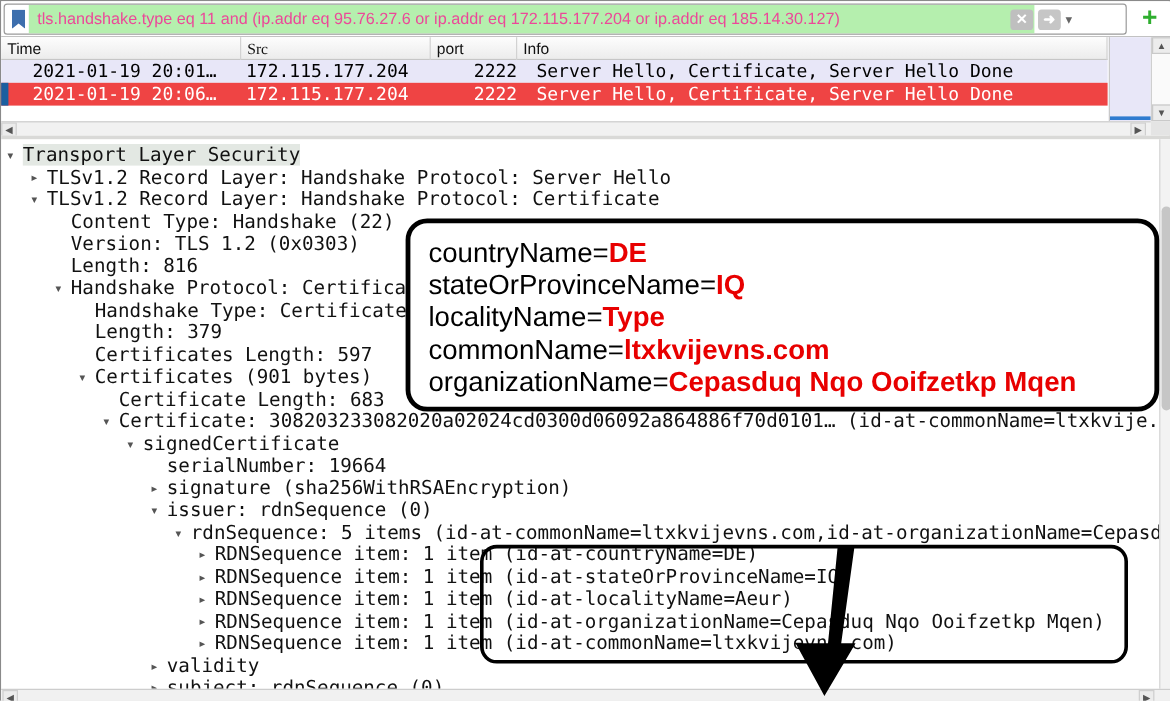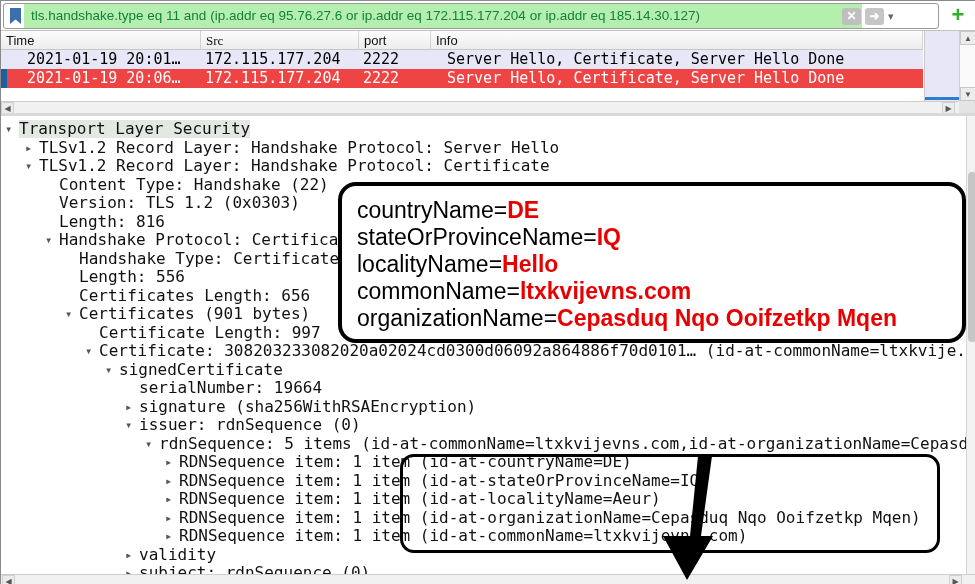--- a/index.html
+++ b/index.html
@@ -5,21 +5,21 @@
   * { margin:0; padding:0; box-sizing:border-box; }
   html,body { width:975px; height:584px; overflow:hidden; }
   body { font-family:"Liberation Sans", sans-serif; background:#f0f0ee; }
   #app { position:relative; width:975px; height:584px; border:1px solid #8a8a8a; background:#f0f0ee; }
 
   
   #filterbar { position:absolute; left:0; top:0; width:975px; height:30px; background:#fff; border-bottom:1px solid #c2c2c2; }
   #filterfield { position:absolute; left:2px; top:2px; width:936px; height:26px; background:#fff; border:1px solid #9a9a9a; border-radius:3px; overflow:hidden; }
   #filtergreen { position:absolute; left:20px; top:0; width:838px; height:24px; background:#b5efae; }
   .bookmark { position:absolute; left:6px; top:4px; width:11px; height:16px; background:#3d6fad; clip-path:polygon(0 0,100% 0,100% 100%,50% 72%,0 100%); }
-  #filtertext { position:absolute; left:27px; top:4px; font-size:13.5px; color:#15803d; white-space:nowrap; }
+  #filtertext { position:absolute; left:27px; top:4px; font-size:13.5px; color:#ec4899; white-space:nowrap; }
   .fbtn { position:absolute; top:4px; width:19px; height:17px; border-radius:3px; background:#bfbfbf; color:#fff; font-size:12px; font-weight:bold; text-align:center; line-height:17px; }
   #btn-clear { left:838px; }
   #btn-apply { left:861px; background:#c6c6c6; }
   #caret { position:absolute; left:884px; top:6px; color:#666; font-size:11px; }
   #btn-plus { position:absolute; left:946px; top:4px; width:22px; height:22px; color:#2fae2f; font-size:22px; font-weight:bold; line-height:20px; text-align:center; }
 
   
   #plist { position:absolute; left:0; top:30px; width:975px; height:82px; background:#fff; }
   #phead { position:absolute; left:0; top:0; width:922px; height:19px; background:linear-gradient(#fdfdfd,#ececec); border-bottom:1px solid #c6c6c6; }
   .hcell { position:absolute; top:0; height:19px; font-size:13px; color:#111; padding:2px 0 0 5px; border-right:1px solid #d2d2d2; }
@@ -27,21 +27,21 @@
   .hc-src  { left:200px; width:158px;font-family:Liberation Serif, serif; }
   .hc-port { left:358px; width:72px; }
   .hc-info { left:430px; width:492px; }
   #prows { position:absolute; left:0; top:19px; width:922px; }
   .prow { position:relative; height:19px; font-family:"DejaVu Sans Mono", monospace; font-size:15px; line-height:19px; white-space:pre; color:#000; background:#e8e7f8; }
   .prow.sel { background:#ef4444; color:#fff; }
   .prow.sel::before { content:""; position:absolute; left:0; top:0; width:6px; height:19px; background:#1b5fa0; }
   .pcell { position:absolute; top:0; height:19px; overflow:hidden; }
   .c-time { left:0; width:200px; padding-left:26px; }
   .c-src  { left:200px; width:158px; padding-left:4px; }
-  .c-port { left:358px; width:72px; padding-left:4px; }
+  .c-port { left:358px; width:72px; padding-left:4px;text-align:right; }
   .c-info { left:430px; width:492px; padding-left:16px; }
   
   #minimap { position:absolute; left:923px; top:0; width:35px; height:70px; background:#e8e7f8; border-left:1px solid #c9c9c9; }
   #minimap .mline { position:absolute; left:0; bottom:1px; width:100%; height:3px; background:#2f7bd0; }
   #pvscroll { position:absolute; left:958px; top:0; width:17px; height:70px; background:#fafafa; border-left:1px solid #cfcfcf; }
   .sbtn { position:absolute; left:0; width:16px; height:14px; background:#ececec; border:1px solid #c9c9c9; color:#555; font-size:8px; text-align:center; line-height:13px; }
   #pv-up { top:0; } #pv-dn { top:56px; }
   
   #phscroll { position:absolute; left:0; top:70px; width:958px; height:12px; background:#f1f1f1; border-top:1px solid #cdcdcd; }
   .hsbtn { position:absolute; top:0; width:13px; height:12px; color:#555; font-size:8px; text-align:center; line-height:12px; background:#ececec; border:1px solid #cfcfcf; }
@@ -113,24 +113,24 @@
   <div id="dwrap">
     <div id="tree">
         <div class="trow" style="padding-left: 18px;"><span class="arr" style="left: 4px;">▾</span><span class="txt hl">Transport Layer Security</span></div>
         <div class="trow" style="padding-left: 38px;"><span class="arr" style="left: 24px;">▸</span><span class="txt">TLSv1.2 Record Layer: Handshake Protocol: Server Hello</span></div>
         <div class="trow" style="padding-left: 38px;"><span class="arr" style="left: 24px;">▾</span><span class="txt">TLSv1.2 Record Layer: Handshake Protocol: Certificate</span></div>
         <div class="trow" style="padding-left: 58px;"><span class="txt">Content Type: Handshake (22)</span></div>
         <div class="trow" style="padding-left: 58px;"><span class="txt">Version: TLS 1.2 (0x0303)</span></div>
         <div class="trow" style="padding-left: 58px;"><span class="txt">Length: 816</span></div>
         <div class="trow" style="padding-left: 58px;"><span class="arr" style="left: 44px;">▾</span><span class="txt">Handshake Protocol: Certificate</span></div>
         <div class="trow" style="padding-left: 78px;"><span class="txt">Handshake Type: Certificate (11)</span></div>
-        <div class="trow" style="padding-left: 78px;"><span class="txt">Length: 556</span></div>
-        <div class="trow" style="padding-left: 78px;"><span class="txt">Certificates Length: 656</span></div>
+        <div class="trow" style="padding-left: 78px;"><span class="txt">Length: 379</span></div>
+        <div class="trow" style="padding-left: 78px;"><span class="txt">Certificates Length: 597</span></div>
         <div class="trow" style="padding-left: 78px;"><span class="arr" style="left: 64px;">▾</span><span class="txt">Certificates (901 bytes)</span></div>
-        <div class="trow" style="padding-left: 98px;"><span class="txt">Certificate Length: 997</span></div>
+        <div class="trow" style="padding-left: 98px;"><span class="txt">Certificate Length: 683</span></div>
         <div class="trow" style="padding-left: 98px;"><span class="arr" style="left: 84px;">▾</span><span class="txt">Certificate: 308203233082020a02024cd0300d06092a864886f70d0101… (id-at-commonName=ltxkvije.</span></div>
         <div class="trow" style="padding-left: 118px;"><span class="arr" style="left: 104px;">▾</span><span class="txt">signedCertificate</span></div>
         <div class="trow" style="padding-left: 138px;"><span class="txt">serialNumber: 19664</span></div>
         <div class="trow" style="padding-left: 138px;"><span class="arr" style="left: 124px;">▸</span><span class="txt">signature (sha256WithRSAEncryption)</span></div>
         <div class="trow" style="padding-left: 138px;"><span class="arr" style="left: 124px;">▾</span><span class="txt">issuer: rdnSequence (0)</span></div>
         <div class="trow" style="padding-left: 158px;"><span class="arr" style="left: 144px;">▾</span><span class="txt">rdnSequence: 5 items (id-at-commonName=ltxkvijevns.com,id-at-organizationName=Cepasd.</span></div>
         <div class="trow" style="padding-left: 178px;"><span class="arr" style="left: 164px;">▸</span><span class="txt">RDNSequence item: 1 item (id-at-countryName=DE)</span></div>
         <div class="trow" style="padding-left: 178px;"><span class="arr" style="left: 164px;">▸</span><span class="txt">RDNSequence item: 1 item (id-at-stateOrProvinceName=IQ)</span></div>
         <div class="trow" style="padding-left: 178px;"><span class="arr" style="left: 164px;">▸</span><span class="txt">RDNSequence item: 1 item (id-at-localityName=Aeur)</span></div>
         <div class="trow" style="padding-left: 178px;"><span class="arr" style="left: 164px;">▸</span><span class="txt">RDNSequence item: 1 item (id-at-organizationName=Cepasduq Nqo Ooifzetkp Mqen)</span></div>
@@ -142,21 +142,21 @@
     <div id="dvscroll">
       <div id="dvthumb"></div>
     </div>
     <div id="dhscroll"></div>
     <div class="hsbtn2" id="dh-l">◀</div>
     <div class="hsbtn2" id="dh-r">▶</div>
 
     <div id="callout1">
         <div class="cline"><span>countryName=</span><b>DE</b></div>
         <div class="cline"><span>stateOrProvinceName=</span><b>IQ</b></div>
-        <div class="cline"><span>localityName=</span><b>Hello</b></div>
+        <div class="cline"><span>localityName=</span><b>Type</b></div>
         <div class="cline"><span>commonName=</span><b>ltxkvijevns.com</b></div>
         <div class="cline"><span>organizationName=</span><b>Cepasduq Nqo Ooifzetkp Mqen</b></div>
       </div>
 
     <svg id="arrow" viewBox="0 0 975 472">
       <path d="M 697 228 L 711 228 L 700 308 L 712 308 L 686 352 L 662 308 L 689 308 Z" fill="#000"></path>
     </svg>
 
     <div id="callout2"></div>
   </div>

